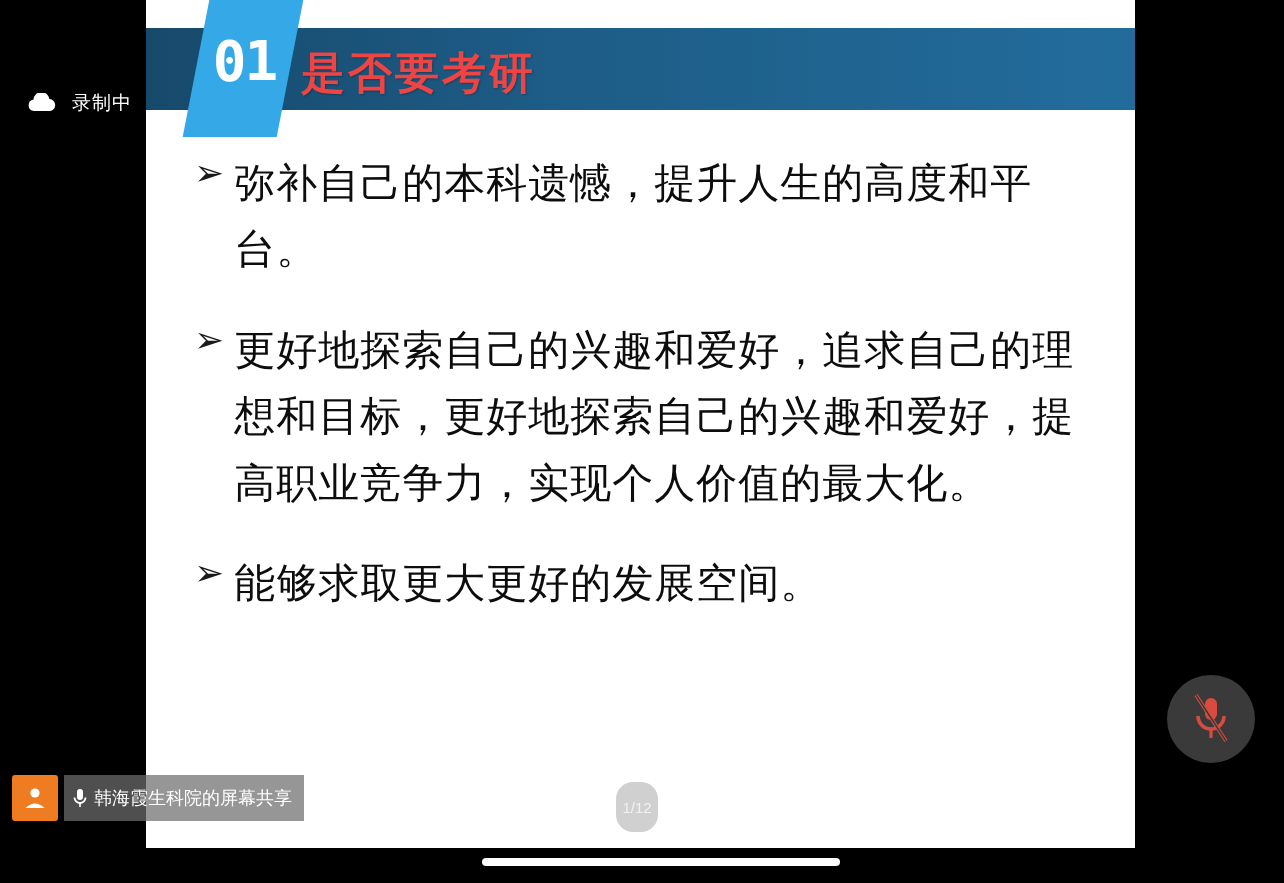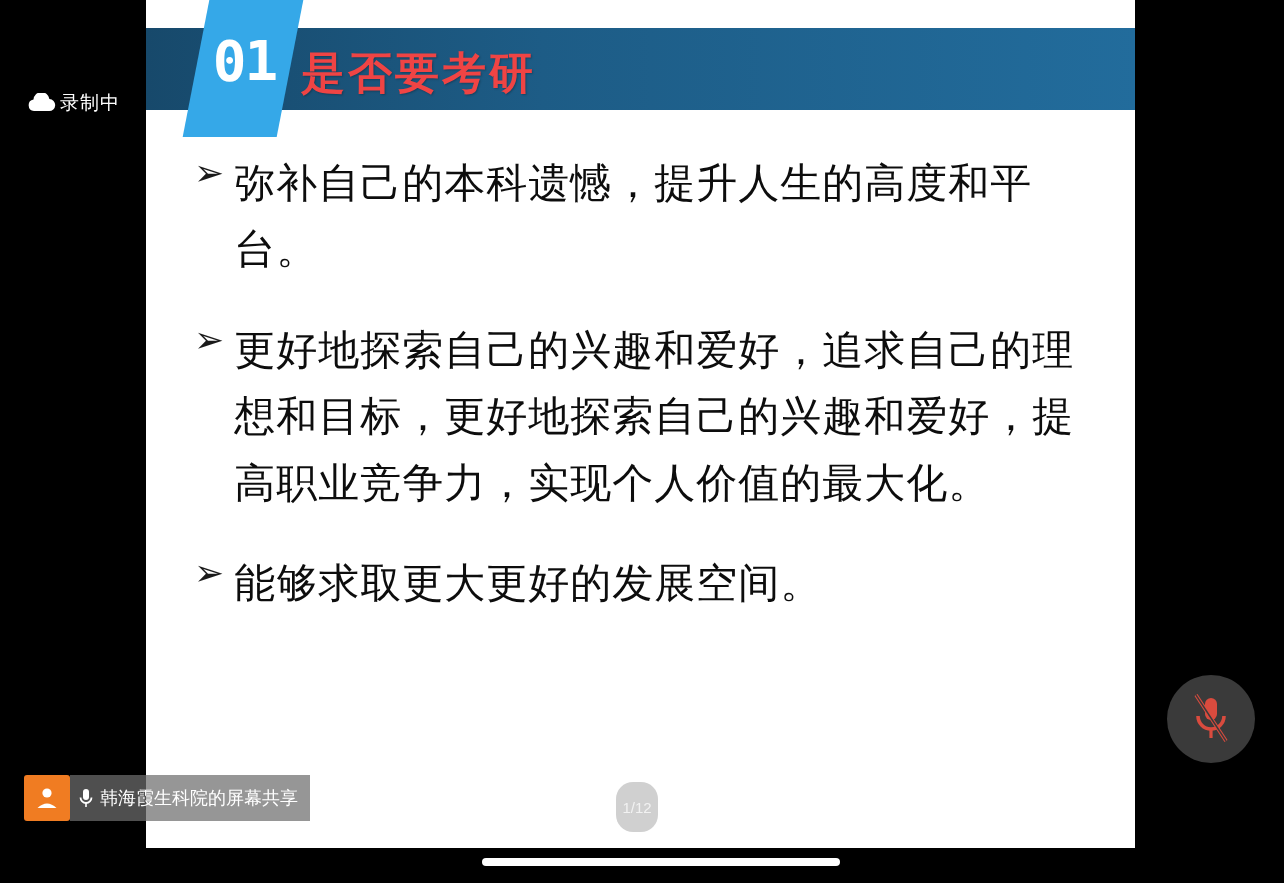--- a/index.html
+++ b/index.html
@@ -21,21 +21,21 @@
     overflow: hidden;
   }
 
   
   .rec-indicator {
     position: absolute;
     left: 26px;
     top: 90px;
     display: flex;
     align-items: center;
-    gap: 4px;
+    gap: 16px;
     z-index: 30;
   }
   .rec-cloud {
     width: 30px;
     height: 20px;
     position: relative;
   }
   .rec-cloud svg { display: block; }
   .rec-text {
     color: #ffffff;
@@ -142,25 +142,26 @@
     font-size: 15px;
     display: flex;
     align-items: center;
     justify-content: center;
     z-index: 20;
   }
 
   
   .presenter-bar {
     position: absolute;
-    left: 24px;
+    left: 12px;
     top: 775px;
     display: flex;
     align-items: flex-start;
     z-index: 40;
+    gap: 6px;
   }
   .presenter-avatar {
     width: 46px;
     height: 46px;
     background: #f07c22;
     display: flex;
     align-items: center;
     justify-content: center;
     border-radius: 3px;
   }

